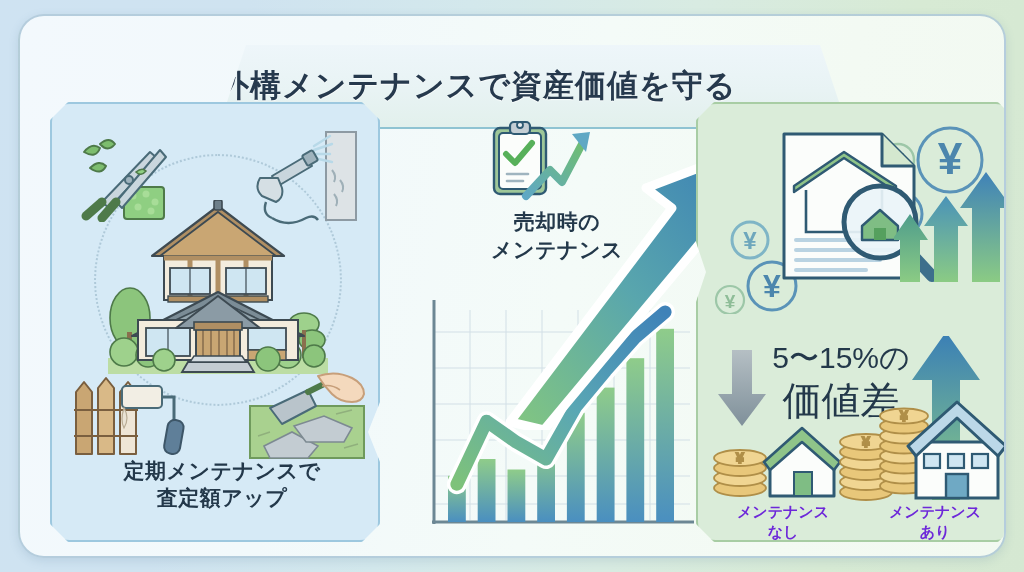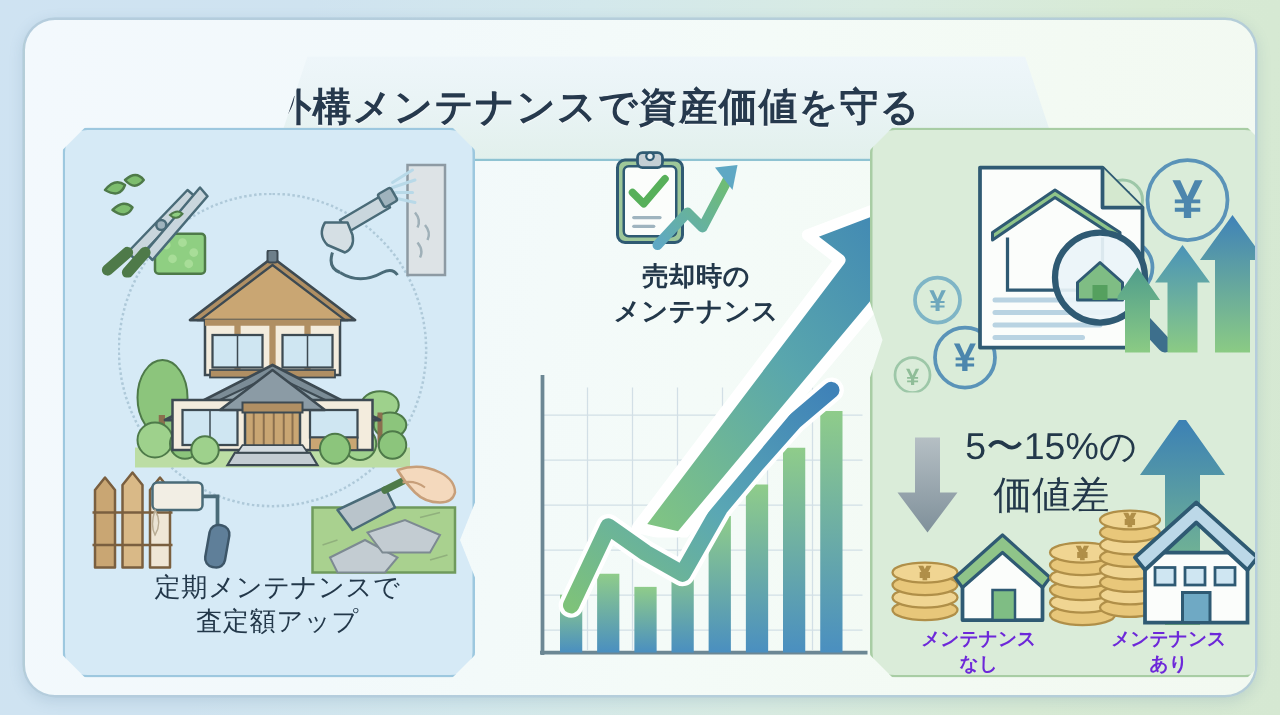--- a/index.html
+++ b/index.html
@@ -48,21 +48,21 @@
   }
   #panel-right{
     left:676px; top:86px; width:320px; height:440px;
     background:#daecd9; border:2px solid #a8cda4;
     clip-path:polygon(18px 0,302px 0,320px 18px,320px 422px,302px 440px,18px 440px,0 422px,0 200px,10px 170px,0 140px,0 18px);
   }
 
   
   #left-caption{
     position:absolute; left:14px; right:0; bottom:28px;
-    text-align:center; color:#23384a; font-weight:normal;
+    text-align:center; color:#23384a; font-weight:bold;
     font-size:21px; line-height:1.32; letter-spacing:.5px;
   }
   .dash-ring{
     position:absolute; left:42px; top:50px; width:248px; height:252px;
     border:2px dotted #a8c4d4; border-radius:50%; opacity:.85;
   }
 
   .ico{ position:absolute; }
 
   
@@ -87,21 +87,21 @@
 
   
   #right-doc{ position:absolute; left:64px; top:24px; width:190px; height:160px; }
   #right-arrows{ position:absolute; left:196px; top:52px; width:110px; height:128px; }
   #right-yen{ position:absolute; left:14px; top:10px; width:300px; height:200px; }
   #right-pct{
     position:absolute; left:8px; top:236px; width:270px;
     text-align:center; color:#23384a; font-weight:normal;
     font-size:30px; line-height:1.22; letter-spacing:0px;
   }
-  #right-pct .l2{ font-size:31px; }
+  #right-pct .l2{ font-size:39px; }
   #right-compare{ position:absolute; left:0; top:232px; width:320px; height:208px; }
   .cmp-label{
     position:absolute; text-align:center; color:#6d28d9;
     font-weight:bold; font-size:15px; line-height:1.3; width:150px;
   }
 </style>
 </head>
 <body>
 
 <div id="card">

